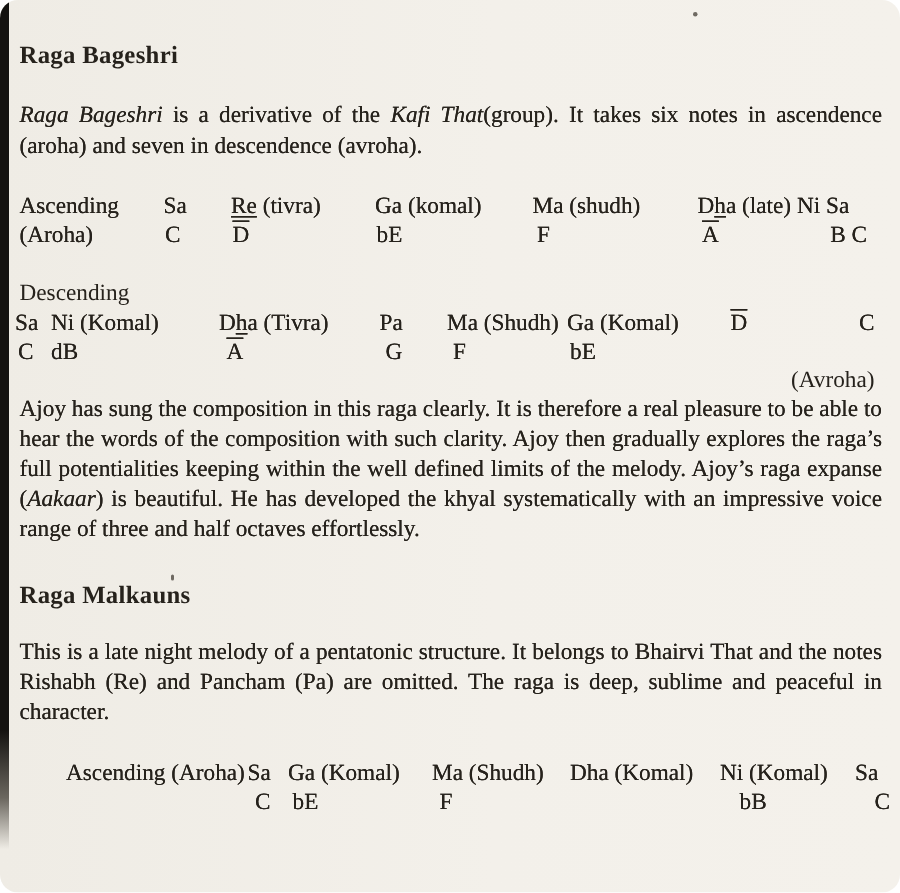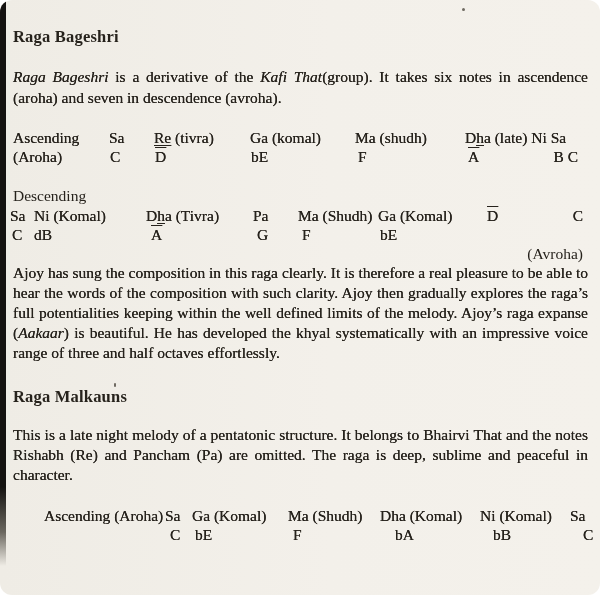--- a/index.html
+++ b/index.html
@@ -140,21 +140,20 @@
     <div class="cell" style="left:192px;">
       <div class="cl1"><span>Ga (Komal)</span></div>
       <div class="cl2" style="padding-left:3px;"><span>bE</span></div>
     </div>
     <div class="cell" style="left:288px;">
       <div class="cl1"><span>Ma (Shudh)</span></div>
       <div class="cl2" style="padding-left:5px;"><span>F</span></div>
     </div>
     <div class="cell" style="left:380px;">
       <div class="cl1"><span>Dha (Komal)</span></div>
-      <div class="cl2" style="padding-left:15px;"><span>bA</span></div>
     </div>
     <div class="cell" style="left:480px;">
       <div class="cl1"><span>Ni (Komal)</span></div>
       <div class="cl2" style="padding-left:13px;"><span>bB</span></div>
     </div>
     <div class="cell" style="left:570px;">
       <div class="cl1"><span>Sa</span></div>
       <div class="cl2" style="padding-left:13px;"><span>C</span></div>
     </div>
   </div>

